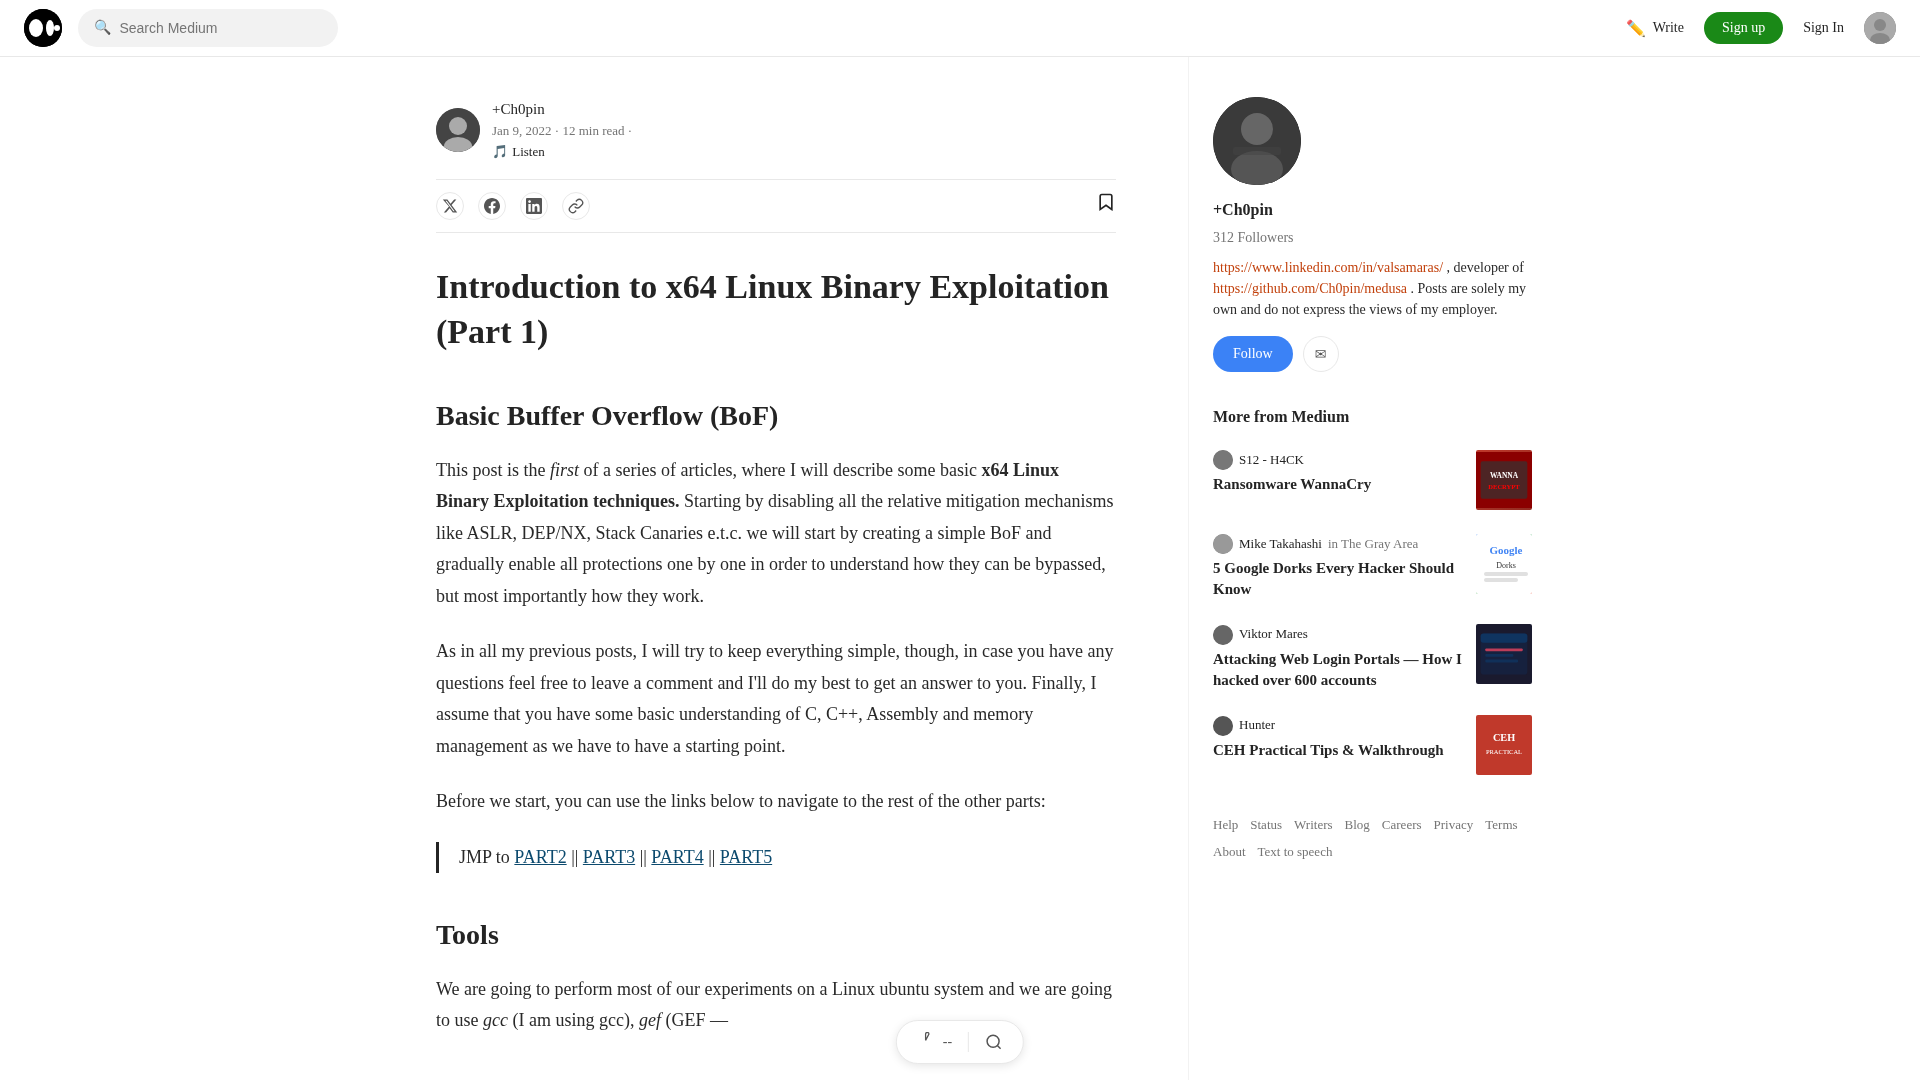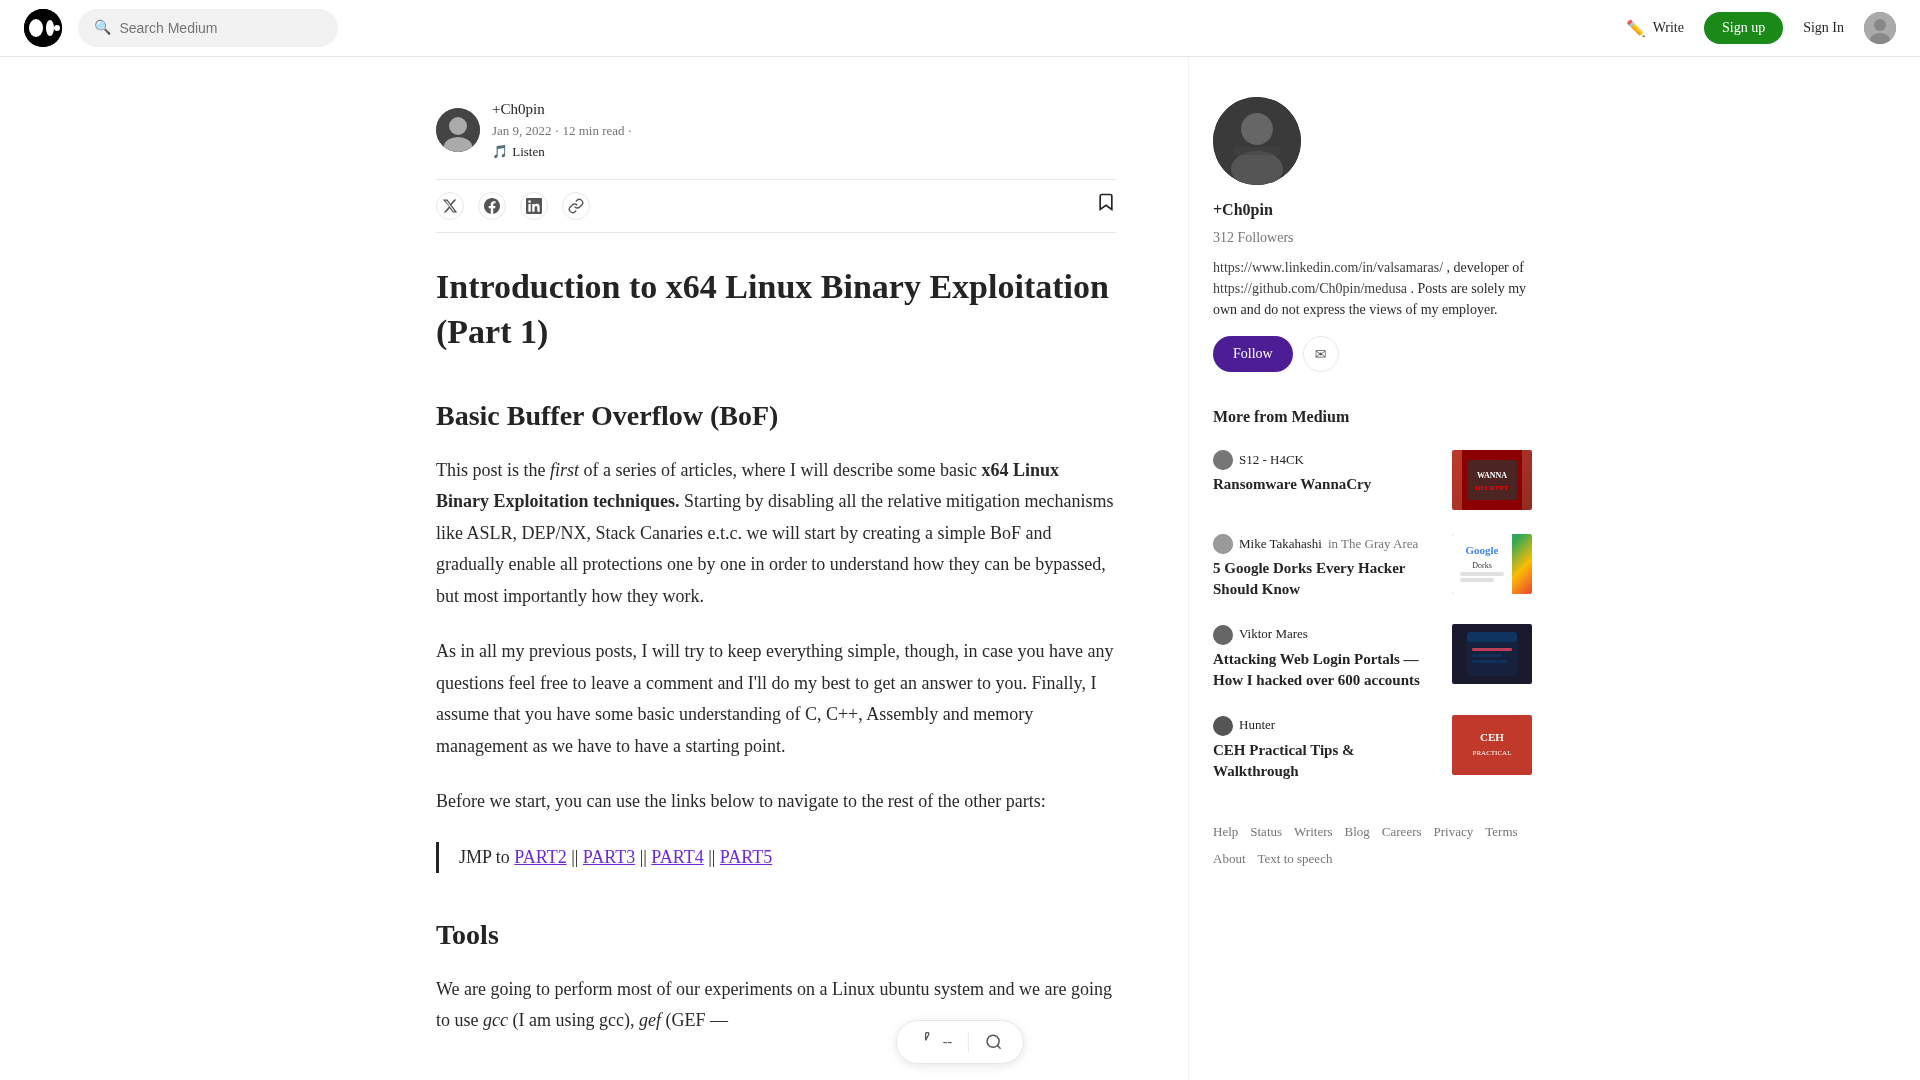--- a/index.html
+++ b/index.html
@@ -229,21 +229,21 @@
       padding-left: 20px;
       margin: 24px 0;
     }
     .blockquote p {
       font-family: 'Georgia', serif;
       font-size: 18px;
       line-height: 1.75;
       color: #292929;
     }
     .part-link {
-      color: #6d28d9;
+      color: #0c4a6e;
       text-decoration: underline;
       cursor: pointer;
       font-family: Liberation Serif, serif;
     }
 
     
     .sidebar {
       width: 368px;
       min-width: 368px;
       padding: 40px 24px;
@@ -279,30 +279,30 @@
       color: #757575;
       margin-bottom: 8px;
     }
     .profile-bio {
       font-size: 14px;
       color: #292929;
       line-height: 1.5;
       margin-bottom: 16px;
     }
     .profile-bio a {
-      color: #404040;
+      color: #c2410c;
       text-decoration: none;
       text-align: center;
     }
     .profile-actions {
       display: flex;
       gap: 10px;
     }
     .follow-btn {
-      background: #4c1d95;
+      background: #3b82f6;
       color: #fff;
       border: none;
       border-radius: 20px;
       padding: 8px 20px;
       font-size: 14px;
       cursor: pointer;
       font-family: inherit;
       font-weight: 500;
     }
     .subscribe-btn {
@@ -365,21 +365,21 @@
       font-size: 13px;
       color: #757575;
     }
     .rec-title {
       font-size: 15px;
       font-weight: 700;
       color: #242424;
       line-height: 1.4;
     }
     .rec-thumb {
-      width: 80px;
+      width: 56px;
       height: 60px;
       background: #e8e8e8;
       border-radius: 2px;
       overflow: hidden;
       flex-shrink: 0;
       display: flex;
       align-items: center;
       justify-content: center;
     }
 

